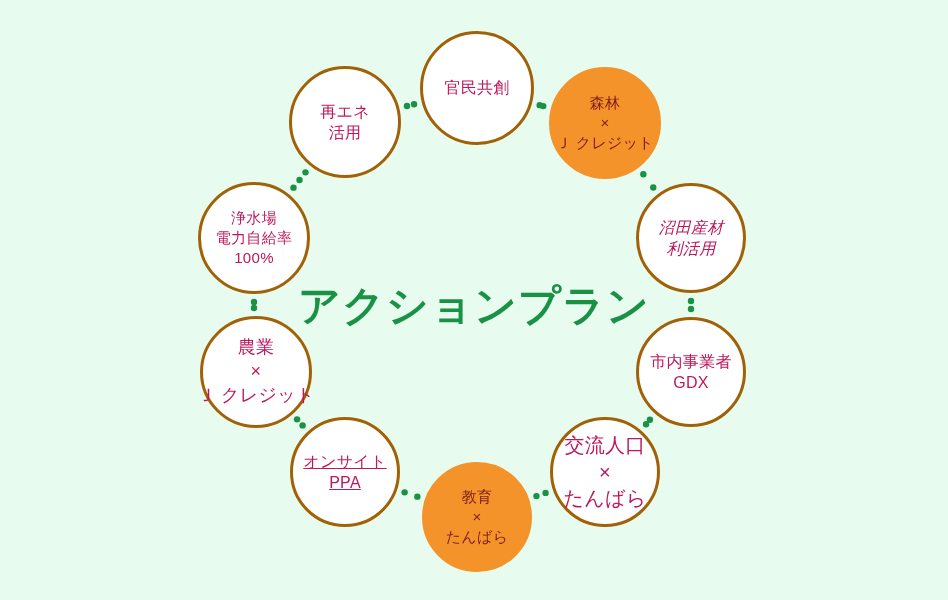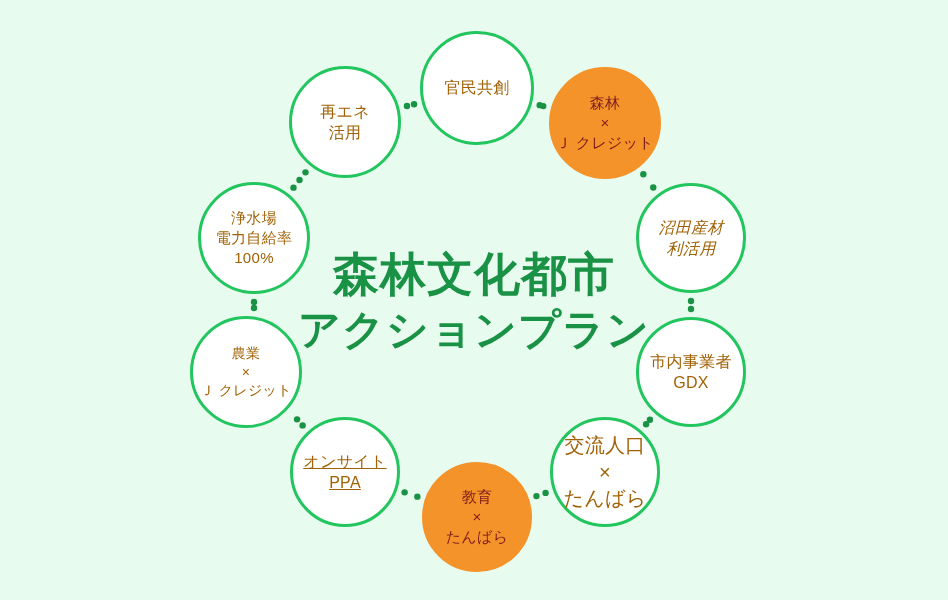--- a/index.html
+++ b/index.html
@@ -31,22 +31,22 @@
     display: flex;
     align-items: center;
     justify-content: center;
     text-align: center;
     border-radius: 50%;
     box-sizing: border-box;
     line-height: 1.32;
   }
   .node.outline {
     background: #ffffff;
-    border: 3px solid #22c55e;
-    color: #a16207;
+    border: 3px solid #a16207;
+    color: #be185d;
   }
   .node.filled {
     background: #f4932a;
     border: 3px solid #f4932a;
     color: #7f1d1d;
   }
   .node-label {
     display: block;
     padding: 0 6px;
     letter-spacing: 0.3px;
@@ -166,21 +166,21 @@
           <span class="ln">×</span>
           <span class="ln">たんばら</span>
         </span>
       </div>
       <div class="node outline" style="left: 290px; top: 417px; width: 110px; height: 110px; font-size: 16px; text-decoration: underline;">
         <span class="node-label">
           <span class="ln">オンサイト</span>
           <span class="ln">PPA</span>
         </span>
       </div>
-      <div class="node outline" style="left: 190px; top: 316px; width: 112px; height: 112px; font-size: 14px; align-items: center;">
+      <div class="node outline" style="left: 200px; top: 316px; width: 112px; height: 112px; font-size: 18px; align-items: center;">
         <span class="node-label">
           <span class="ln">農業</span>
           <span class="ln">×</span>
           <span class="ln">Ｊ クレジット</span>
         </span>
       </div>
       <div class="node outline" style="left: 198px; top: 182px; width: 112px; height: 112px; font-size: 15px;">
         <span class="node-label">
           <span class="ln">浄水場</span>
           <span class="ln">電力自給率</span>
@@ -189,17 +189,16 @@
       </div>
       <div class="node outline" style="left: 289px; top: 66px; width: 112px; height: 112px; font-size: 16px; justify-content: center;">
         <span class="node-label">
           <span class="ln">再エネ</span>
           <span class="ln">活用</span>
         </span>
       </div>
     </div>
 
   <div class="center-title" style="left:324px; top:242px; width:300px; height:120px;">
-    <span class="line1">森林文化都市</span>
     <span class="line2">アクションプラン</span>
   </div>
 
 </div>
 
 </body></html>

